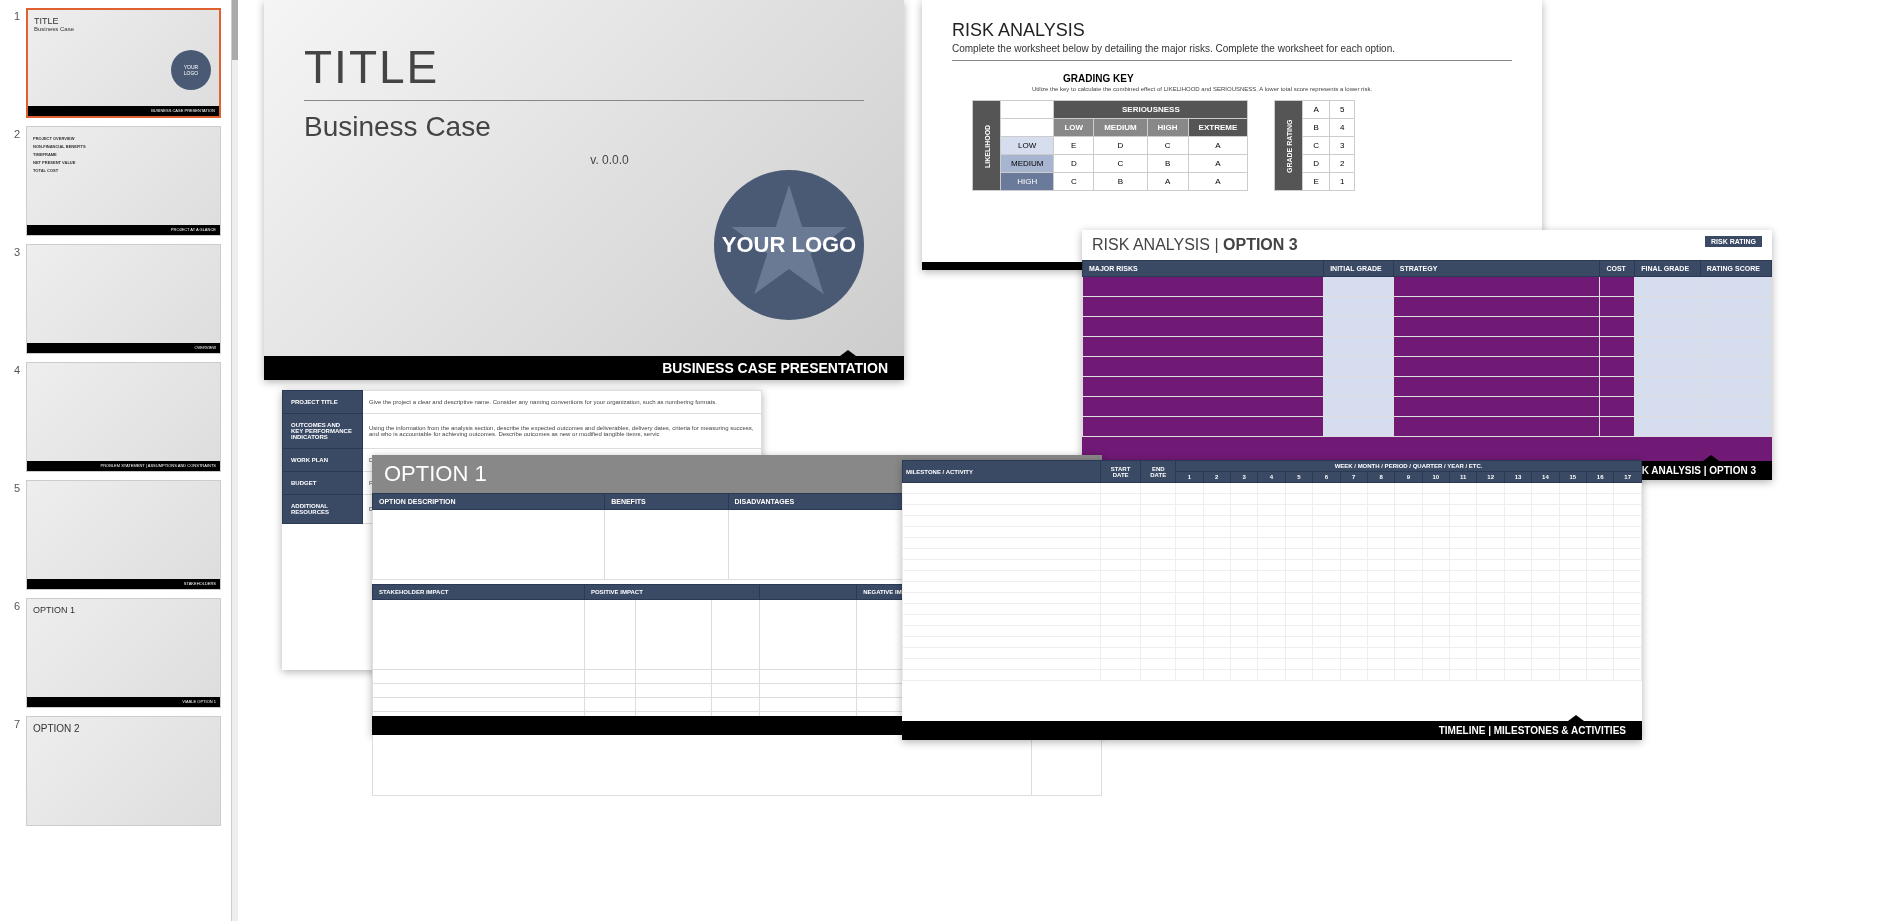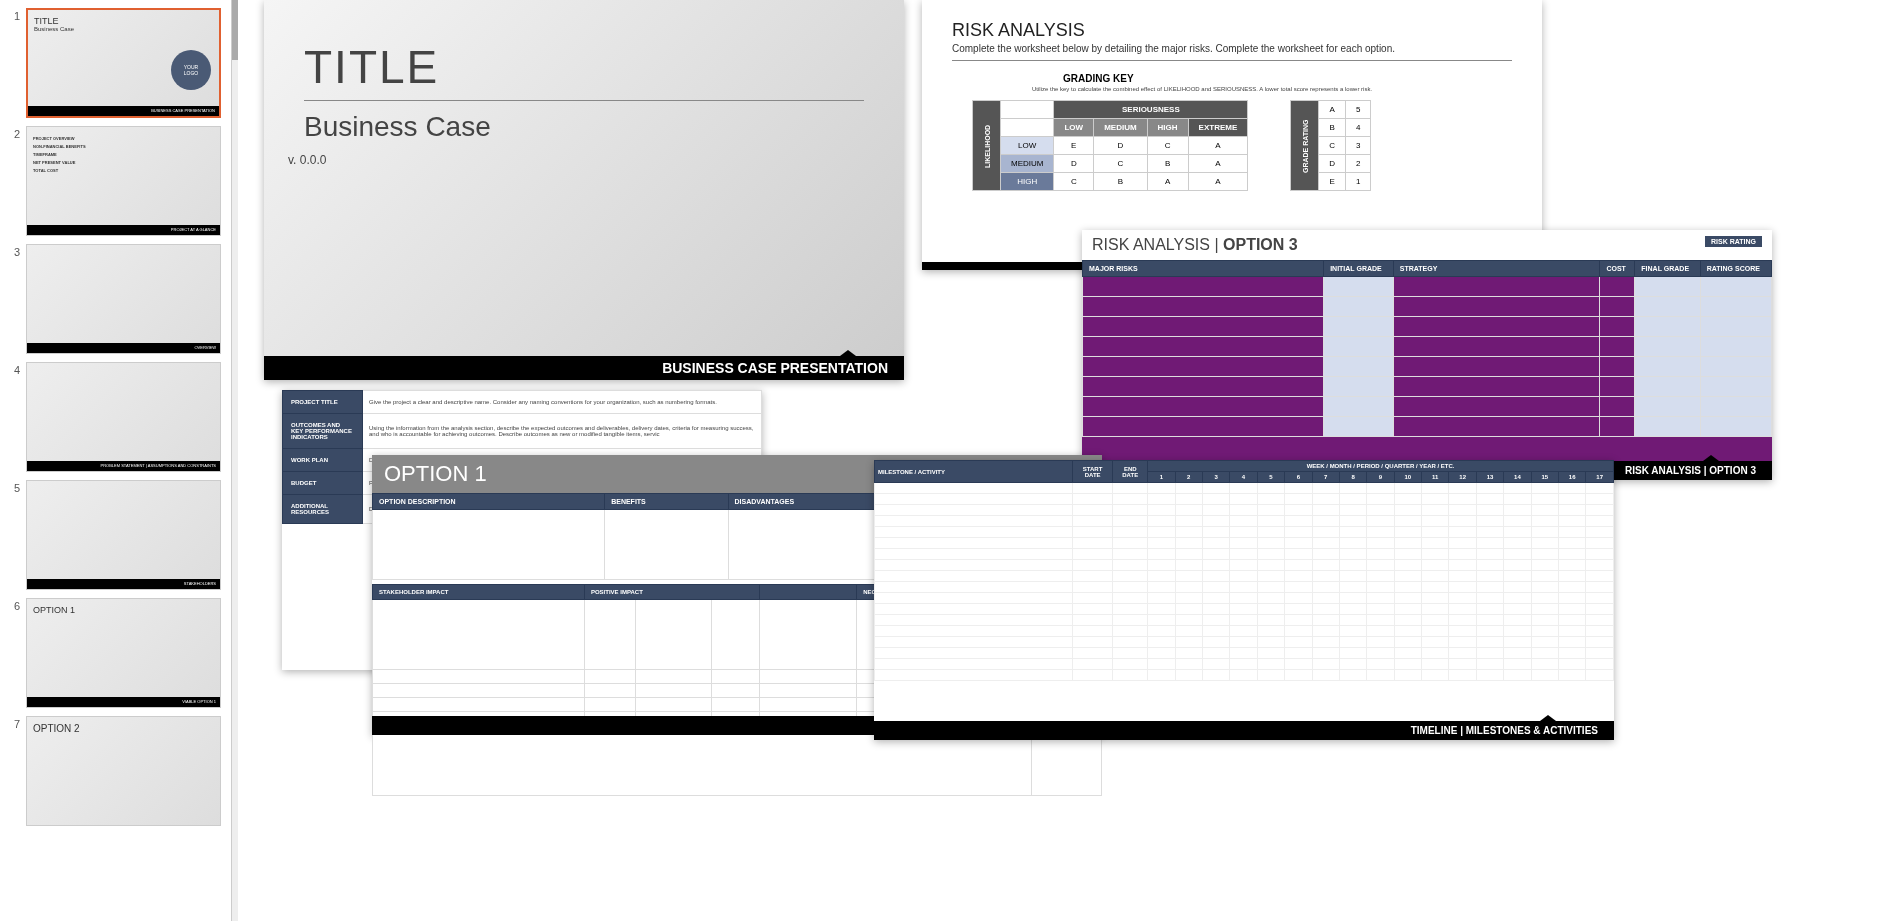--- a/index.html
+++ b/index.html
@@ -19,33 +19,33 @@
 .slide { position: absolute; background: linear-gradient(135deg,#f5f5f5,#ccc); box-shadow: 0 2px 8px rgba(0,0,0,0.3); }
 .slide-footer { position: absolute; bottom: 0; left: 0; right: 0; background: #000; color: #fff; font-weight: bold; text-align: right; padding: 4px 16px; }
 .slide-footer::before { content:""; position:absolute; left:90%; top:-6px; width:0; height:0; border-left:8px solid transparent; border-right:8px solid transparent; border-bottom:6px solid #000;}
 
 
 .main-slide { left: 32px; top: 0; width: 640px; height: 380px; }
 .main-slide .title { font-size: 46px; font-weight: 300; color: #444; margin: 40px 0 0 40px; letter-spacing: 2px;}
 .main-slide .subtitle { font-size: 28px; font-weight: 300; color: #444; margin: 10px 0 0 40px; }
 .main-slide .hr { border-top: 1px solid #888; margin: 6px 40px 0 40px; }
 .main-slide .date { font-size: 12px; color: #444; margin: 50px 0 0 40px; }
-.main-slide .ver { font-size: 12px; color: #444; margin: 10px 0 0 24px; }
+.main-slide .ver { font-size: 12px; color: #444; margin: 10px 0 0 51px; text-align: center; }
 .logo { width: 150px; height: 150px; border-radius: 50%; background: #4a5a75; position: absolute; right: 40px; top: 170px; display:flex; align-items:center; justify-content:center; color:#fff; font-weight:bold; font-size:22px; text-align:center; line-height:1.1;}
 .logo::before { content:""; position:absolute; width:120px; height:120px; background: #6a7a95; clip-path: polygon(50% 0%, 61% 35%, 98% 35%, 68% 57%, 79% 91%, 50% 70%, 21% 91%, 32% 57%, 2% 35%, 39% 35%);}
 .logo span{position:relative;z-index:1;}
 
 
 .risk-slide { left: 690px; top: 0; width: 620px; height: 270px; background: #fff; padding: 20px 30px; }
 .risk-slide h2 { font-size: 18px; font-weight: normal; color: #222; }
 .risk-slide .sub { font-size: 10px; color: #333; margin-top: 2px; }
 .risk-slide .hr { border-top: 1px solid #888; margin: 6px 0 12px 0; }
 .grading-key { font-size: 10px; font-weight: bold; margin-left: 111px; }
 .grading-sub { font-size: 6px; color: #444; margin: 2px 0 8px 80px; }
-.risk-tables { display: flex; gap: 42px; margin-left: 20px;}
+.risk-tables { display: flex; gap: 26px; margin-left: 20px;}
 table.risk { border-collapse: collapse; font-size: 8px; }
 table.risk th, table.risk td { border: 1px solid #ccc; padding: 4px 10px; text-align: center; }
 table.risk .hdr-dark { background: #555; color: #fff; font-weight: bold; }
 table.risk .hdr-light { background: #888; color: #fff; }
 table.risk .side1 { background: #d5ddee; }
 table.risk .side2 { background: #a8b5d0; }
 table.risk .side3 { background: #6a7a9a; color:#fff;}
 .vlabel { writing-mode: vertical-rl; transform: rotate(180deg); font-size: 7px; font-weight: bold; background:#555; color:#fff; padding:4px 2px; text-align:center;}
 
 
@@ -67,21 +67,21 @@
 .opt1-slide { left: 140px; top: 455px; width: 730px; height: 280px; background: #fff; }
 .opt1-slide h3 { font-size: 22px; font-weight: 300; color: #fff; background:#888; padding: 6px 12px;}
 table.opt1 { width: 100%; border-collapse: collapse; font-size: 7px; }
 table.opt1 th { background: #3a4a65; color: #fff; padding: 4px 6px; text-align: left; border:1px solid #2a3a55;}
 table.opt1 td { border: 1px solid #ddd; height: 70px; background:#fff;}
 .impact-hdr th { font-size: 6px; text-align:center;}
 .impact-scale td { background: #3a4a65; color:#fff; font-size:6px; text-align:center; padding:2px; height:auto; line-height:1.1;}
 .grand { background:#000; color:#fff; text-align:right; padding:2px 6px; font-size:7px; font-weight:bold;}
 
 
-.time-slide { left: 642px; top: 460px; width: 740px; height: 280px; background: #fff; }
+.time-slide { left: 670px; top: 460px; width: 740px; height: 280px; background: #fff; }
 table.time { width: 100%; border-collapse: collapse; font-size: 6px; }
 table.time th { background: #3a4a65; color: #fff; padding: 2px 3px; text-align: center; border:1px solid #2a3a55;}
 table.time td { border: 1px solid #eee; height: 11px; background:#fff; width:18px;}
 table.time td.lbl{ width:120px; text-align:left; padding-left:4px;}
 .c1{background:#f0b030;} .c2{background:#a0d040;} .c3{background:#70c040;} .c4{background:#30b060;} .c5{background:#30a0d0;} .c6{background:#2080c0;} .c7{background:#2060a0;}
 
 .scroll-ind{position:absolute; left:0; top:0; bottom:0; width:6px; background:#eee;}
 .scroll-ind::after{content:""; position:absolute; left:0; top:0; width:6px; height:60px; background:#aaa;}
 </style>
 </head>
@@ -153,20 +153,23 @@
   </div>
 
 <div class="canvas">
   <div class="scroll-ind"></div>
 
   <div class="slide main-slide">
     <div class="title">TITLE</div>
     <div class="hr"></div>
     <div class="subtitle">Business Case</div>
     <div class="ver">v. 0.0.0</div>
+    <div class="logo">
+        <span>YOUR LOGO</span>
+      </div>
     <div class="slide-footer" style="font-size:14px;">BUSINESS CASE PRESENTATION</div>
   </div>
 
   <div class="slide risk-slide">
     <h2>RISK ANALYSIS</h2>
     <div class="sub">Complete the worksheet below by detailing the major risks.  Complete the worksheet for each option.</div>
     <div class="hr"></div>
     <div class="grading-key">GRADING KEY</div>
     <div class="grading-sub">Utilize the key to calculate the combined effect of LIKELIHOOD and SERIOUSNESS. A lower total score represents a lower risk.</div>
     <div class="risk-tables">

